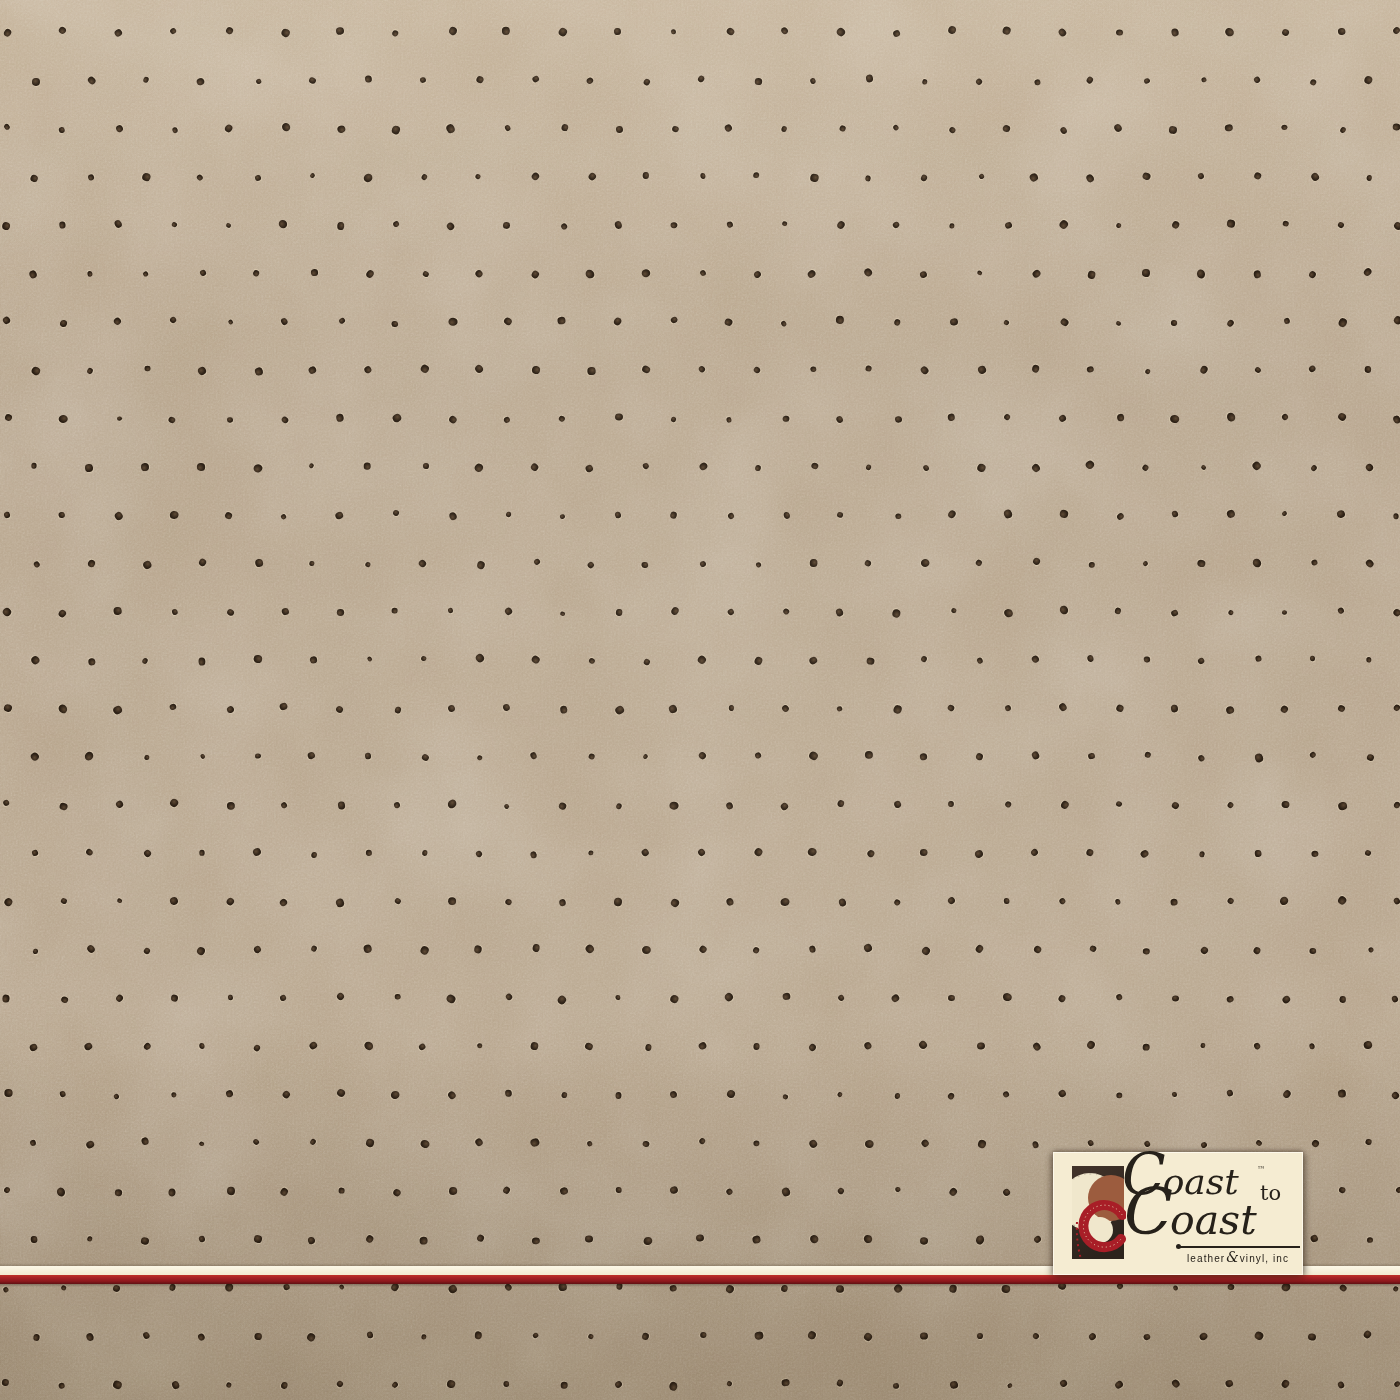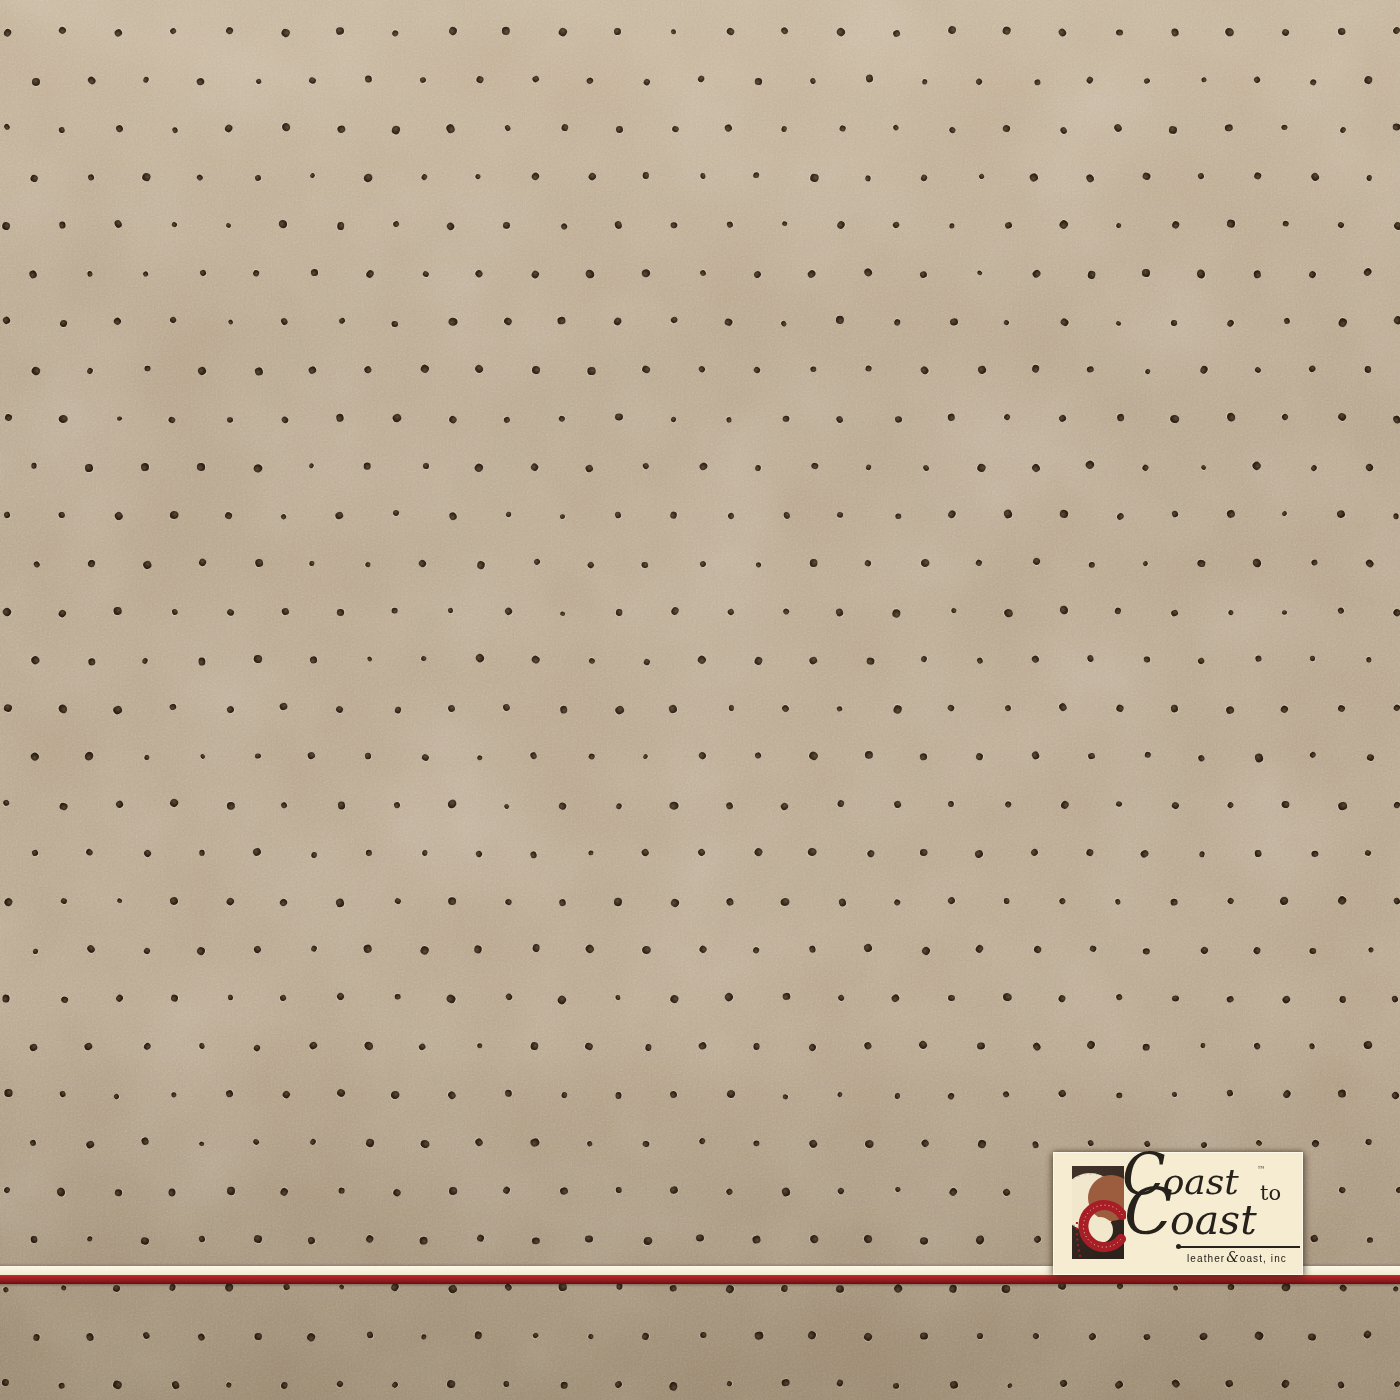--- a/index.html
+++ b/index.html
@@ -868,17 +868,17 @@
     </svg>
 
     <div class="brand line1"><span class="capC">C</span><span>oast</span></div>
     <div class="tm">™</div>
     <div class="connector">to</div>
     <div class="brand line2"><span class="capC">C</span><span>oast</span></div>
     <div class="rule"></div>
     <div class="tagline">
       <span>leather</span>
         <span class="amp">&amp;</span>
-        <span>oast, inc</span>
+        <span>vinyl, inc</span>
     </div>
   </div>
 
 </div>
 
 </body></html>

